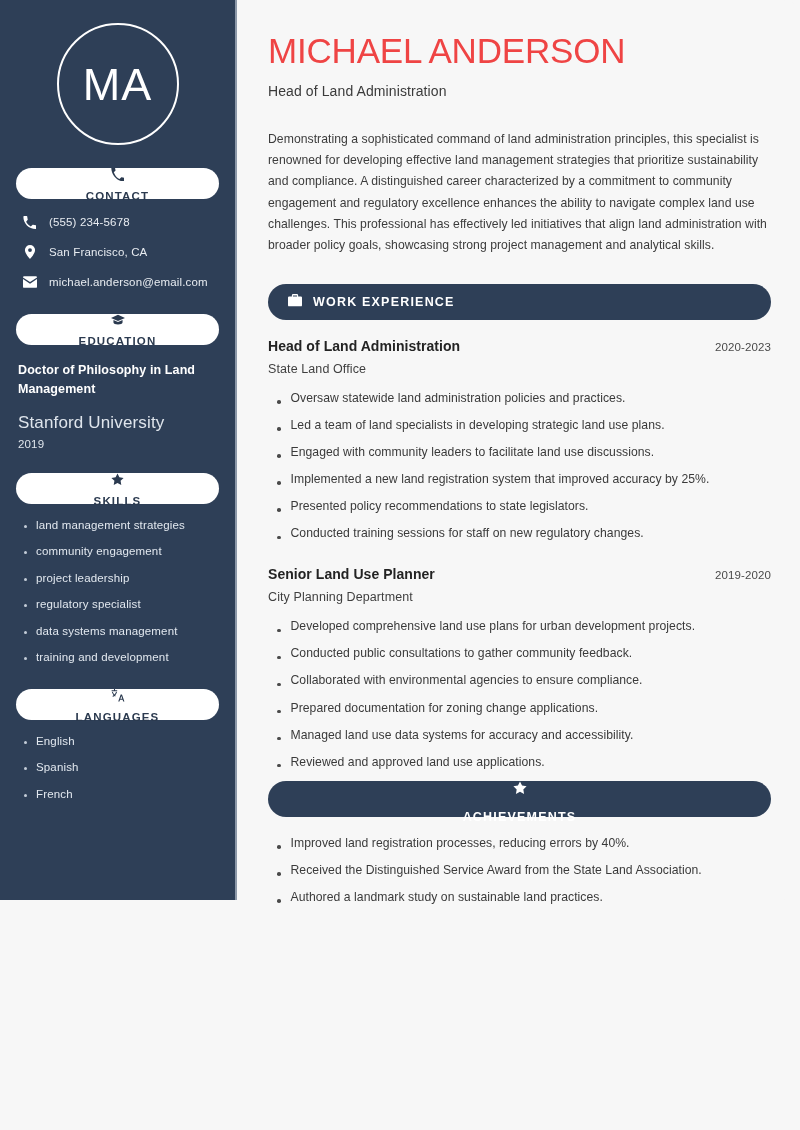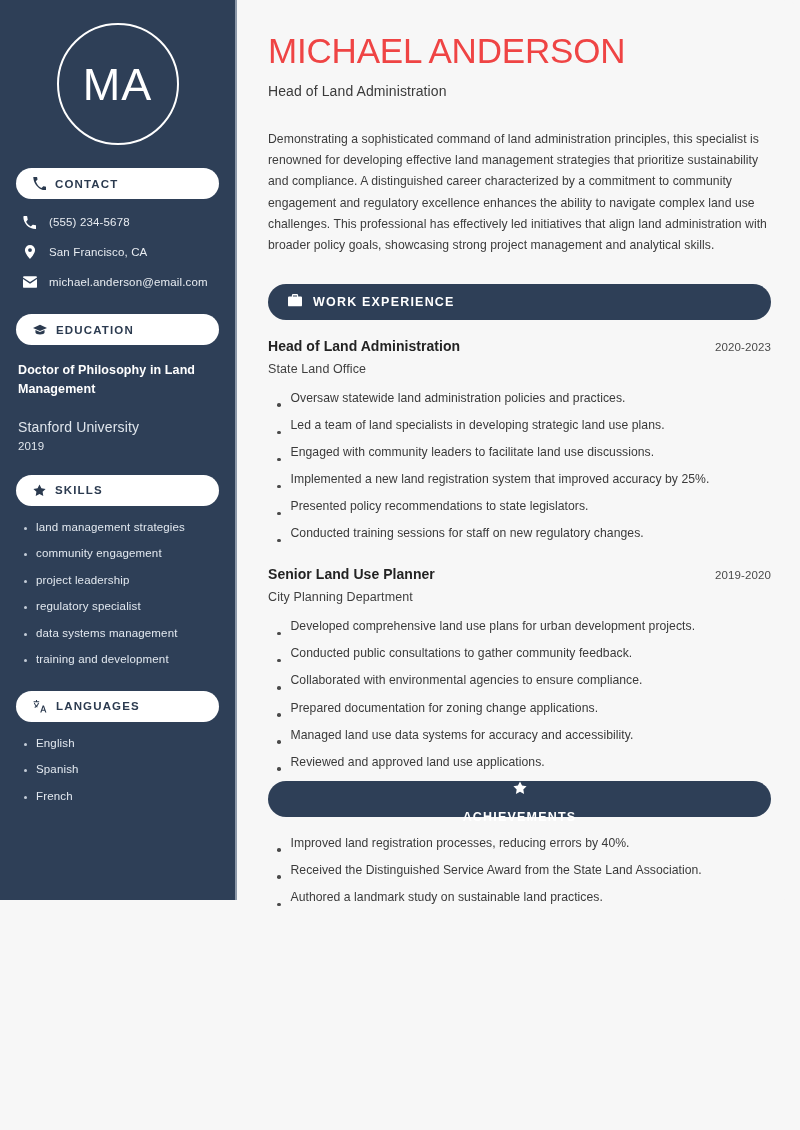--- a/index.html
+++ b/index.html
@@ -61,20 +61,21 @@
   .pill {
     background: #ffffff;
     color: #2b3a4f;
     border-radius: 999px;
     height: 31px;
     display: flex;
     align-items: center;
     gap: 9px;
     padding: 0 17px;
     margin-top: 23px;
+    flex-direction: column;
   }
   .pill .pill-label {
     font-size: 11.5px;
     font-weight: 700;
     letter-spacing: 1.15px;
     text-transform: uppercase;
     white-space: nowrap;
   }
   .pill svg { display: block; }
 
@@ -105,23 +106,23 @@
   
   .edu-block { margin-top: 16px; padding: 0 2px; }
   .edu-degree {
     font-size: 12.5px;
     font-weight: 700;
     line-height: 1.55;
     color: #ffffff;
     letter-spacing: .1px;
   }
   .edu-school {
-    font-size: 14px;
+    font-size: 17px;
     color: #dfe5ec;
-    margin-top: 19px;
+    margin-top: 13px;
     letter-spacing: .15px;
   }
   .edu-year {
     font-size: 11.5px;
     color: #dfe5ec;
     margin-top: 5px;
     letter-spacing: .15px;
   }
 
   
@@ -220,21 +221,21 @@
   .job-org {
     font-size: 12.5px;
     color: #3f3f3f;
     margin-top: 8px;
     letter-spacing: .1px;
   }
 
   .main-list { margin-top: 14px; }
   .main-li {
     display: flex;
-    align-items: flex-end;
+    align-items: center;
     gap: 10px;
     margin-bottom: 10px;
     padding-left: 9px;
   }
   .main-li .dot {
     width: 3.5px; height: 3.5px;
     border-radius: 50%;
     background: #4a4a4a;
     margin-top: 7px;
     flex: 0 0 3.5px;

